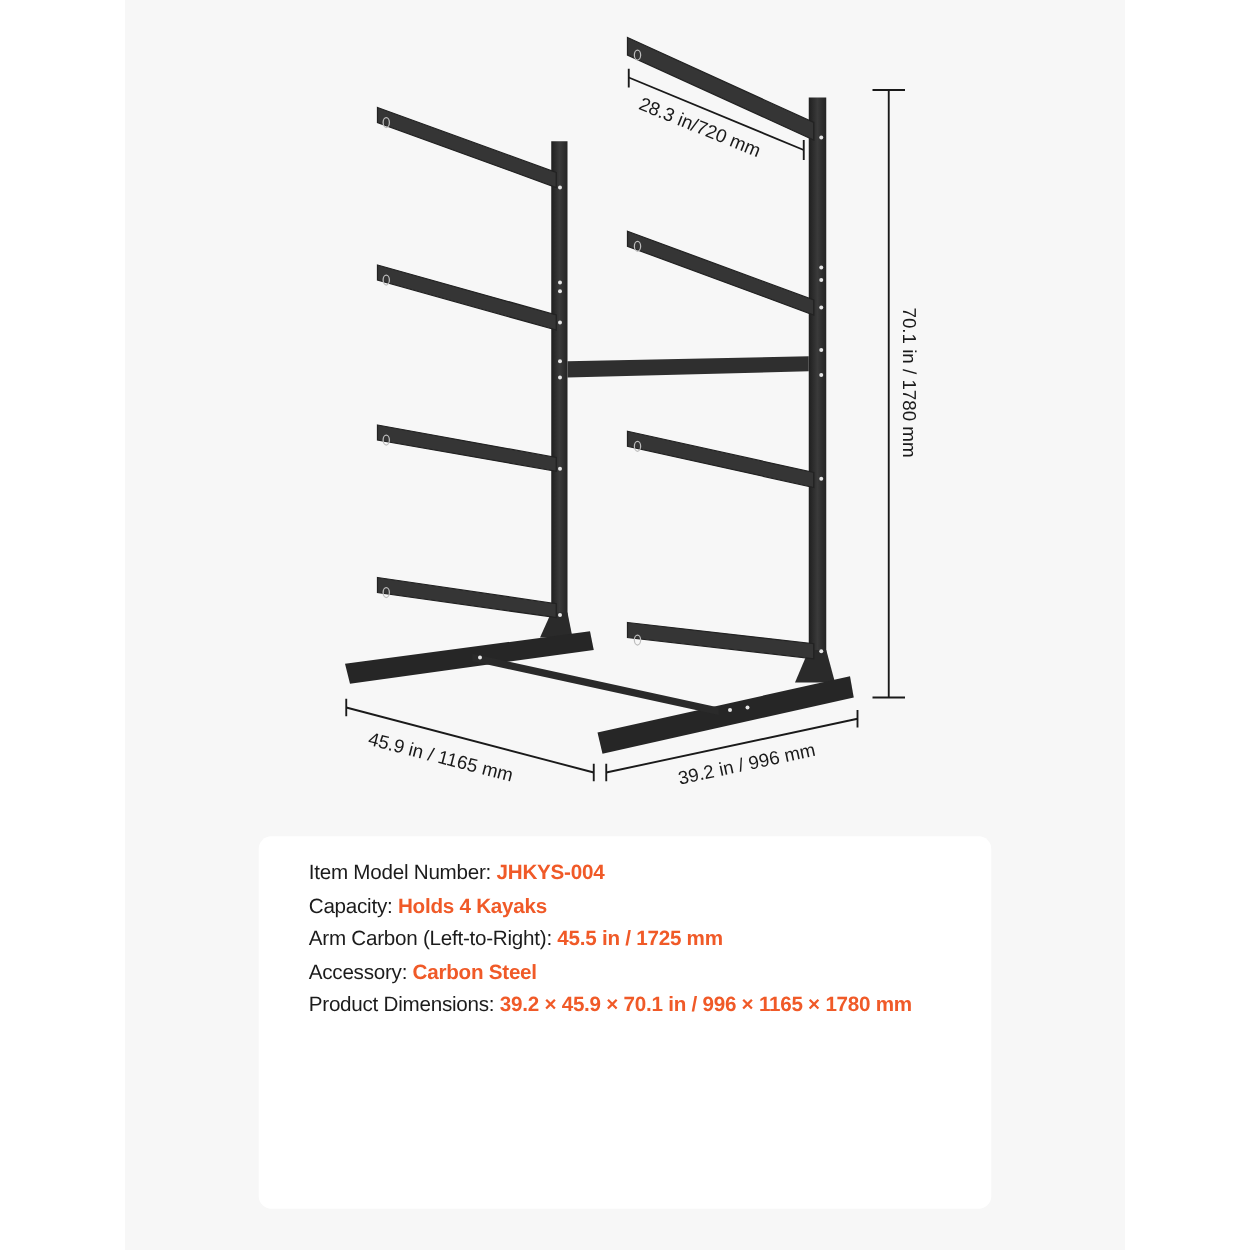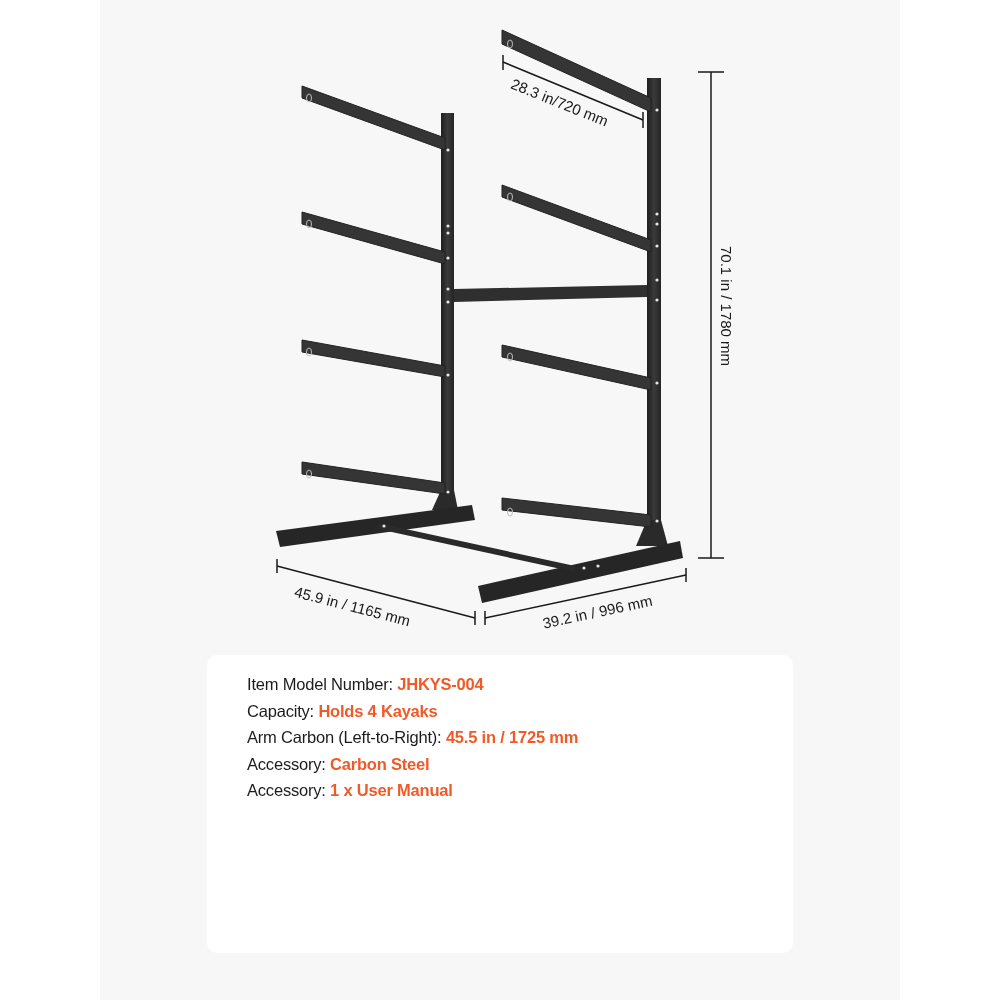--- a/index.html
+++ b/index.html
@@ -9,21 +9,21 @@
   }
   .panel {
     position: absolute; left: 100px; top: 0; width: 800px; height: 1000px; background: #f7f7f7;
   }
   .illustration { position: absolute; left: 0; top: 0; width: 1000px; height: 650px; }
   .dim-label {
     position: absolute; font-size: 15px; color: #1a1a1a; white-space: nowrap;
     transform-origin: 0 0;
   }
   .spec-card {
-    position: absolute; left: 207px; top: 655px; width: 586px; height: 298px;
+    position: absolute; left: 207px; top: 669px; width: 586px; height: 298px;
     background: #ffffff; border-radius: 10px;
   }
   .spec-list { position: absolute; left: 40px; top: 16px; margin: 0; padding: 0; list-style: none; }
   .spec-row { height: 26.6px; line-height: 26.6px; font-size: 16.5px; color: #1c1c1c; white-space: nowrap; letter-spacing: -0.2px; }
   .spec-value { color: #f05a28; font-weight: bold; }
 </style>
 </head>
 <body>
 
 <div class="panel"></div>
@@ -126,15 +126,15 @@
 <div class="dim-label" style="left:735px; top:246px; transform: rotate(90deg);">70.1 in / 1780 mm</div>
 <div class="dim-label" style="left:297px; top:583px; transform: rotate(14.5deg);">45.9 in / 1165 mm</div>
 <div class="dim-label" style="left:541px; top:615px; transform: rotate(-12deg);">39.2 in / 996 mm</div>
 
 <div class="spec-card">
   <ul class="spec-list">
     <li class="spec-row"><span>Item Model Number: </span><span class="spec-value">JHKYS-004</span></li>
     <li class="spec-row"><span>Capacity: </span><span class="spec-value">Holds 4 Kayaks</span></li>
     <li class="spec-row"><span>Arm Carbon (Left-to-Right): </span><span class="spec-value">45.5 in / 1725 mm</span></li>
     <li class="spec-row"><span>Accessory: </span><span class="spec-value">Carbon Steel</span></li>
-    <li class="spec-row"><span>Accessory: </span><span class="spec-value">1 x User Manual</span></li>
+    <li class="spec-row"><span>Product Dimensions: </span><span class="spec-value">39.2 × 45.9 × 70.1 in / 996 × 1165 × 1780 mm</span></li>
   </ul>
 </div>
 
 </body></html>

